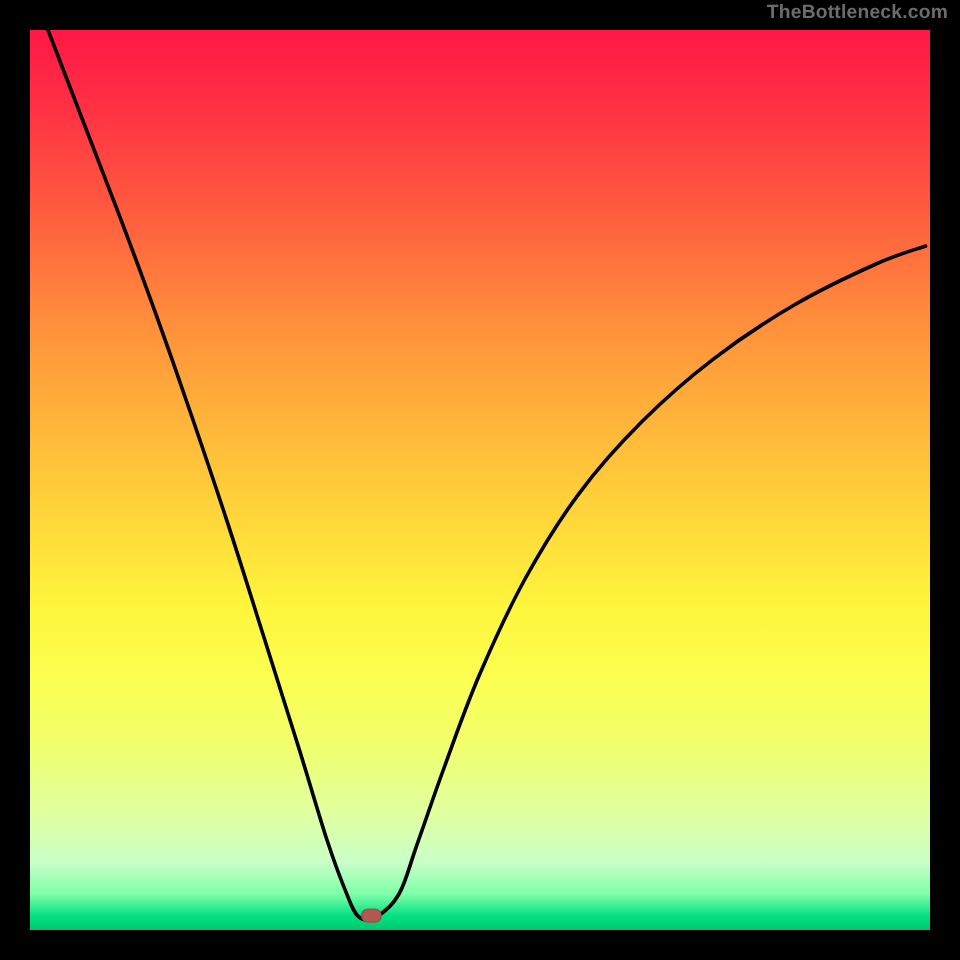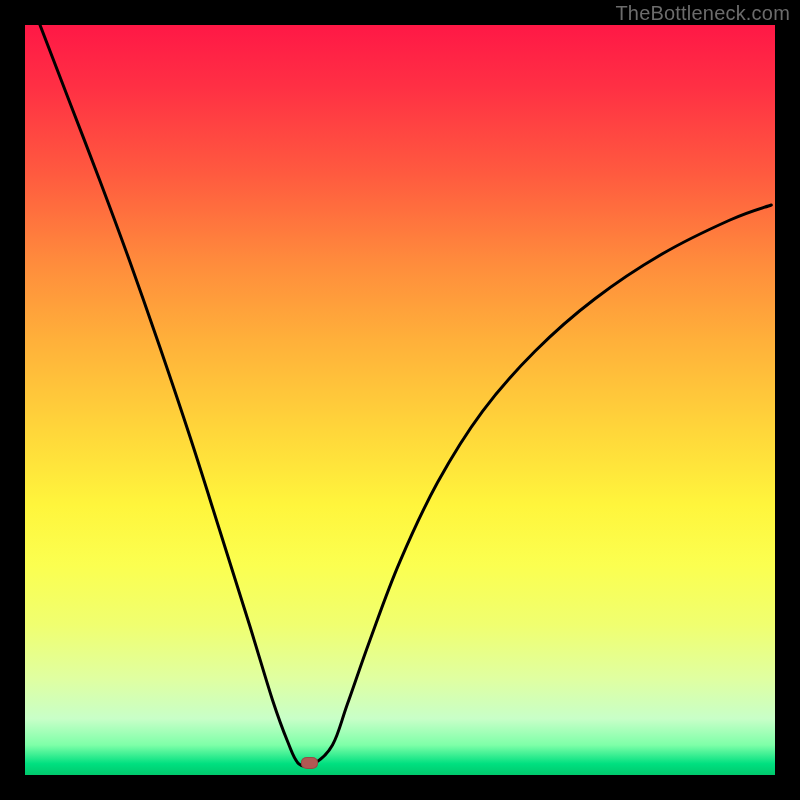--- a/index.html
+++ b/index.html
@@ -60,22 +60,22 @@
     height: 12px;
     border-radius: 6px / 5px;
     background: #b15853;
     box-shadow: 0 0 0 1px rgba(0,0,0,0.15) inset;
   }
   .watermark {
     position: absolute;
     top: 2px;
     right: 10px;
     color: #6c6c6c;
-    font-size: 20px;
-    font-weight: 400;
+    font-size: 16px;
+    font-weight: 700;
     letter-spacing: 0.2px;
   }
 </style>
 </head>
 <body>
 
 <div class="frame">
 
   <div class="watermark">TheBottleneck.com</div>
 

